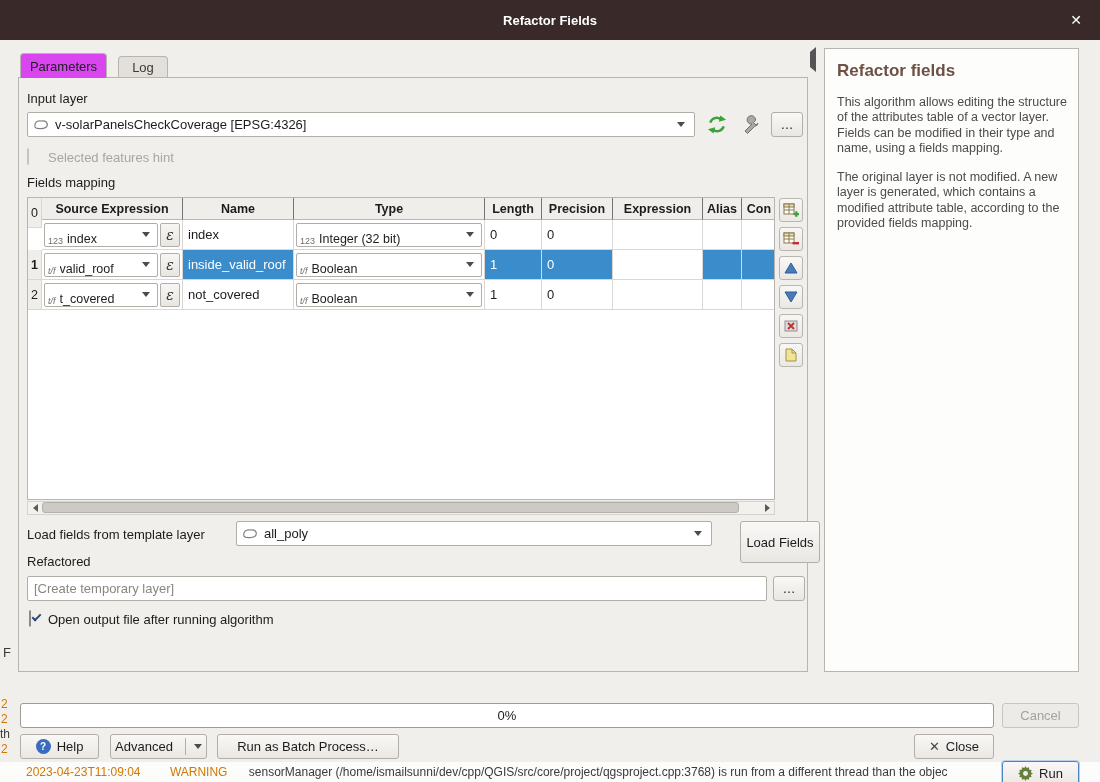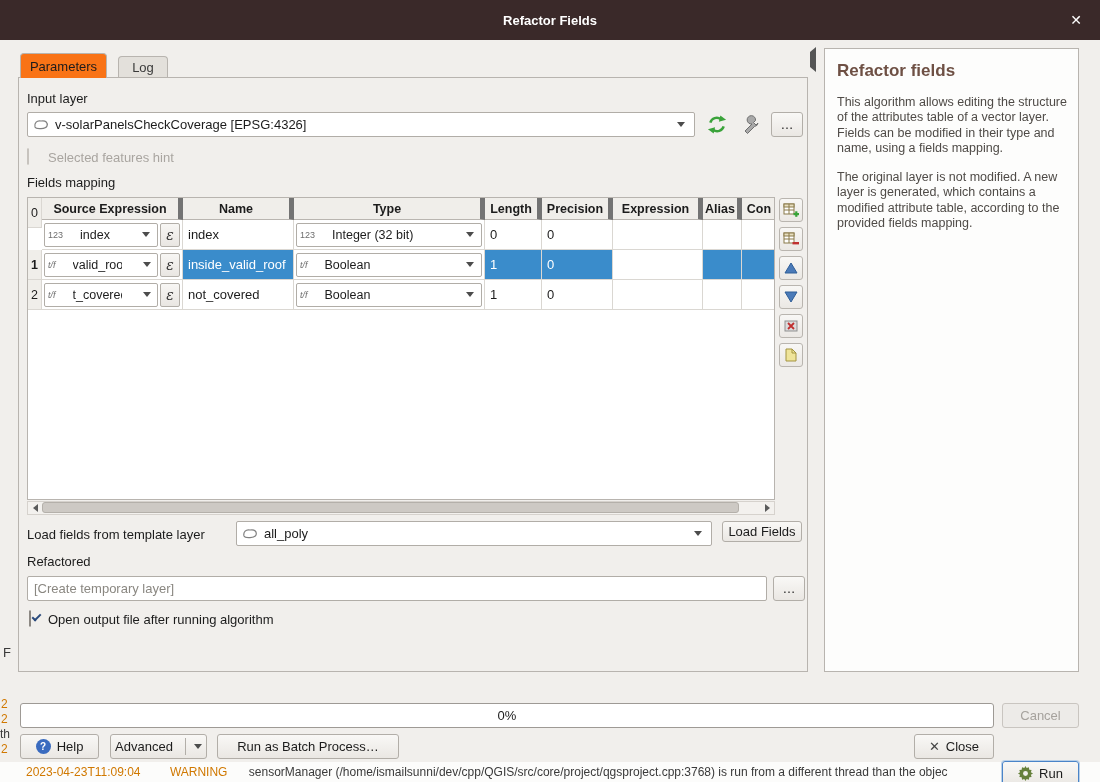--- a/index.html
+++ b/index.html
@@ -10,21 +10,21 @@
 
   
   .titlebar { left:0; top:0; width:1100px; height:40px; background:#3a2929; display:flex;
               align-items:center; justify-content:center; color:#fff; font-weight:bold; }
   .titlebar-close { position:absolute; right:18px; top:0; height:40px; display:flex; align-items:center;
                     color:#fff; font-size:14px; font-weight:normal; cursor:default; }
 
   
   .tab { display:flex; align-items:center; justify-content:center; border:1px solid #b8b4af;
          border-bottom:none; border-radius:4px 4px 0 0; }
-  .tab.active { background:#f97316; z-index:3; }
+  .tab.active { background:#d946ef; z-index:3; }
   .tab.inactive { background:#e3e0db; color:#3a3a3a; }
   .frame { border:1px solid #b8b4af; }
 
   
   .btn { display:flex; align-items:center; justify-content:center; gap:6px;
          background:linear-gradient(#f9f8f6,#eae7e3); border:1px solid #b2aea8; border-radius:3px;
          font-size:13px; color:#1c1c1c; }
   .btn.disabled { background:#edebe8; color:#a6a29d; border-color:#c9c5c0; }
   .btn.default { border:1px solid #4a84c8; box-shadow:0 0 0 1px #b9d0e8;margin-top:27px; }
   .combo { display:flex; align-items:center; gap:6px; background:#fff; border:1px solid #b1ada7;
@@ -43,29 +43,29 @@
                padding:0 6px; }
   .checkbox { width:15px; height:15px; background:#fff; border:1px solid #8d8984; border-radius:2px; position:relative; }
   .checkbox.disabled { background:#f2f0ed; border-color:#c7c3be; }
   .checkbox .check { position:absolute; left:2px; top:3px; width:9px; height:5px;
                      border-left:2px solid #2a4a7c; border-bottom:2px solid #2a4a7c; transform:rotate(-45deg); }
   .dim { color:#a9a5a0; }
 
   
   .tablebox { background:#fff; border:1px solid #b8b4af; overflow:hidden; }
   .thead { position:absolute; height:22px; background:#f0eeea; font-weight:bold; font-size:12.5px;
-           display:flex; align-items:center; justify-content:center; border-right:5px solid #737373;
+           display:flex; align-items:center; justify-content:center; border-right:1px solid #737373;
            border-bottom:1px solid #b9b5b0; overflow:hidden; white-space:nowrap; }
   .tcell { position:absolute; height:30px; background:#fff; display:flex; align-items:center;
            font-size:13px; padding:0 5px; border-right:1px solid #dad7d2; border-bottom:1px solid #dad7d2;
            overflow:hidden; white-space:nowrap; }
   .tcell.vnum { justify-content:center; background:#f0eeea; padding:0; font-size:12.5px; }
   .tcell.widgetcell { padding:0 2px; gap:2px; }
   .tcell.sel { background:#3a8ccb; color:#fff; }
-  .mini-combo { display:flex; align-items:center; gap:17px; background:#fff; border:1px solid #b1ada7;
+  .mini-combo { display:flex; align-items:flex-end; gap:4px; background:#fff; border:1px solid #b1ada7;
                 border-radius:2px; height:24px; padding:0 3px; flex:1; overflow:hidden; }
   .mini-text { font-size:12.5px; white-space:nowrap; overflow:hidden; }
   .fglyph { font-size:9px; color:#6e6e6e; flex:none; }
   .fglyph.it { font-style:italic; }
   .eps-btn { width:20px; height:24px; flex:none; background:linear-gradient(#f7f6f4,#e9e6e2);
              border:1px solid #b2aea8; border-radius:2px; font-family:"DejaVu Serif",serif;
              font-style:italic; font-size:14px; color:#333; display:flex; align-items:center; justify-content:center; }
   .sidebtn { width:24px; height:24px; display:flex; align-items:center; justify-content:center;
              background:linear-gradient(#f8f7f5,#ebe8e4); border:1px solid #b9b5af; border-radius:3px; }
 
@@ -314,21 +314,21 @@
     <span style="display:flex">
       <svg width="16" height="11" viewBox="0 0 16 11">
           <path d="M2 8 C1 4 4 1 8 2 C13 1 15 4 14 7 C13 10 3 10.5 2 8 Z" fill="none" stroke="#808080" stroke-width="1.2"></path>
         </svg>
     </span>
     <span>all_poly</span>
     <span class="combo-arrow">
         <span class="tri-down"></span>
       </span>
   </div>
-  <button class="abs btn" style="left:722px;top:521px;width:80px;height:21px">Load Fields</button>
+  <button class="abs btn" style="left:740px;top:521px;width:80px;height:42px">Load Fields</button>
 
   
   <div class="abs" style="left:27px;top:554px">Refactored</div>
   <div class="abs textinput" style="left:27px;top:576px;width:740px;height:25px;color:#8a8781">[Create temporary layer]</div>
   <button class="abs btn" style="left:773px;top:576px;width:32px;height:25px">…</button>
 
   
   <span class="abs checkbox" style="left:27px;top:611px"><span class="check"></span></span>
   <span class="abs" style="left:48px;top:612px">Open output file after running algorithm</span>
 

